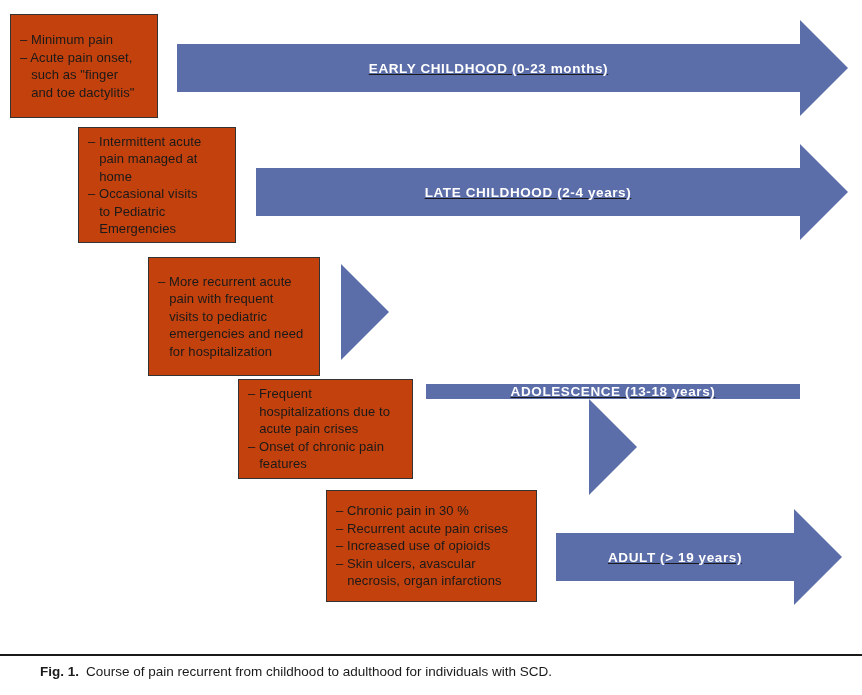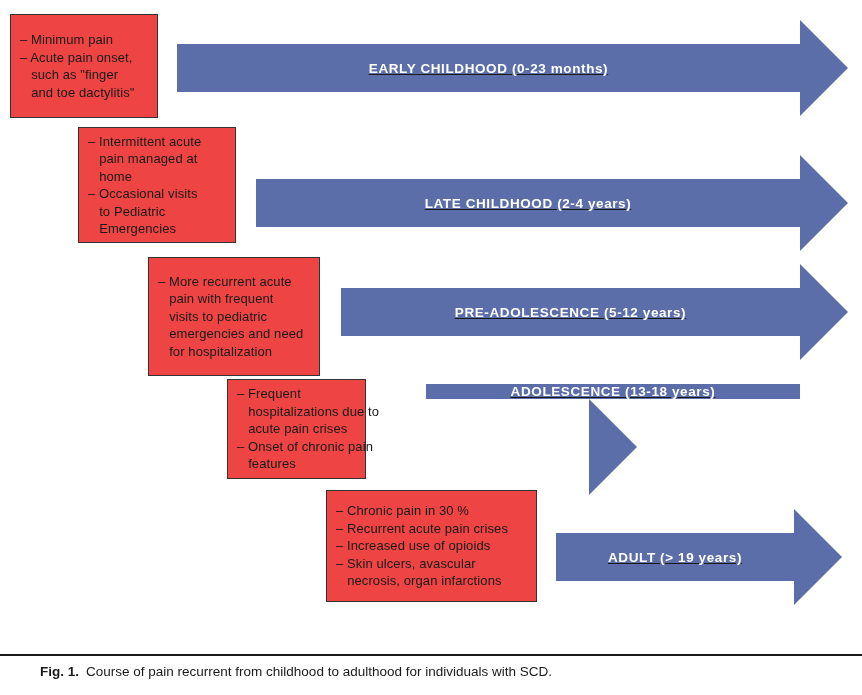--- a/index.html
+++ b/index.html
@@ -13,36 +13,36 @@
   body{font-family:"Liberation Sans",sans-serif;color:var(--text);}
   .canvas{
     position:relative;
     width:862px;height:695px;
     background:#ffffff;
     overflow:hidden;
   }
   
   .note-box{
     position:absolute;
-    background:#ef4444;
+    background:#c2410c;
     border:1.5px solid var(--box_border);
     display:flex;
     align-items:center;
   }
   .note-text{
     font-size:13px;
     line-height:17.5px;
     white-space:pre;
     padding-left:9px;
     letter-spacing:0.1px;
   }
   #box1{left:10px;top:14px;width:148px;height:104px;}
   #box2{left:78px;top:127px;width:158px;height:116px;}
   #box3{left:148px;top:257px;width:172px;height:119px;}
-  #box4{left:227px;top:379px;width:139px;height:100px;}
+  #box4{left:238px;top:379px;width:175px;height:100px;}
   #box5{left:326px;top:490px;width:211px;height:112px;}
   
   .stage-arrow{
     position:absolute;
     height:96px;
     display:flex;
     align-items:center;
   }
   .arrow-body{
     height:48px;
@@ -59,21 +59,21 @@
     letter-spacing:0.6px;
     white-space:nowrap;
   }
   .arrow-head{
     width:0;height:0;
     border-top:48px solid transparent;
     border-bottom:48px solid transparent;
     border-left:48px solid var(--arrow);
   }
   #arrow1{left:177px;top:20px;}  #arrow1 .arrow-body{width:623px;}
-  #arrow2{left:256px;top:155px;} #arrow2 .arrow-body{width:544px;}
+  #arrow2{left:256px;top:144px;} #arrow2 .arrow-body{width:544px;}
   #arrow3{left:341px;top:264px;} #arrow3 .arrow-body{width:459px;}
   #arrow4{left:426px;top:384px;flex-direction:column;} #arrow4 .arrow-body{width:374px;}
   #arrow5{left:556px;top:509px;} #arrow5 .arrow-body{width:238px;align-items:center;}
   
   .caption-divider{
     position:absolute;
     left:0;top:654px;
     width:862px;height:2px;
     background:#1a1a1a;
   }
@@ -120,23 +120,20 @@
   </div>
 
   <div class="note-box" id="box3">
     <div class="note-text">– More recurrent acute
    pain with frequent
    visits to pediatric
    emergencies and need
    for hospitalization</div>
   </div>
   <div class="stage-arrow" id="arrow3">
-    <div class="arrow-body">
-      <span class="arrow-label">PRE-ADOLESCENCE (5-12 years)</span>
-    </div>
     <div class="arrow-head"></div>
   </div>
 
   <div class="note-box" id="box4">
     <div class="note-text">– Frequent
    hospitalizations due to
    acute pain crises
 – Onset of chronic pain
    features</div>
   </div>

